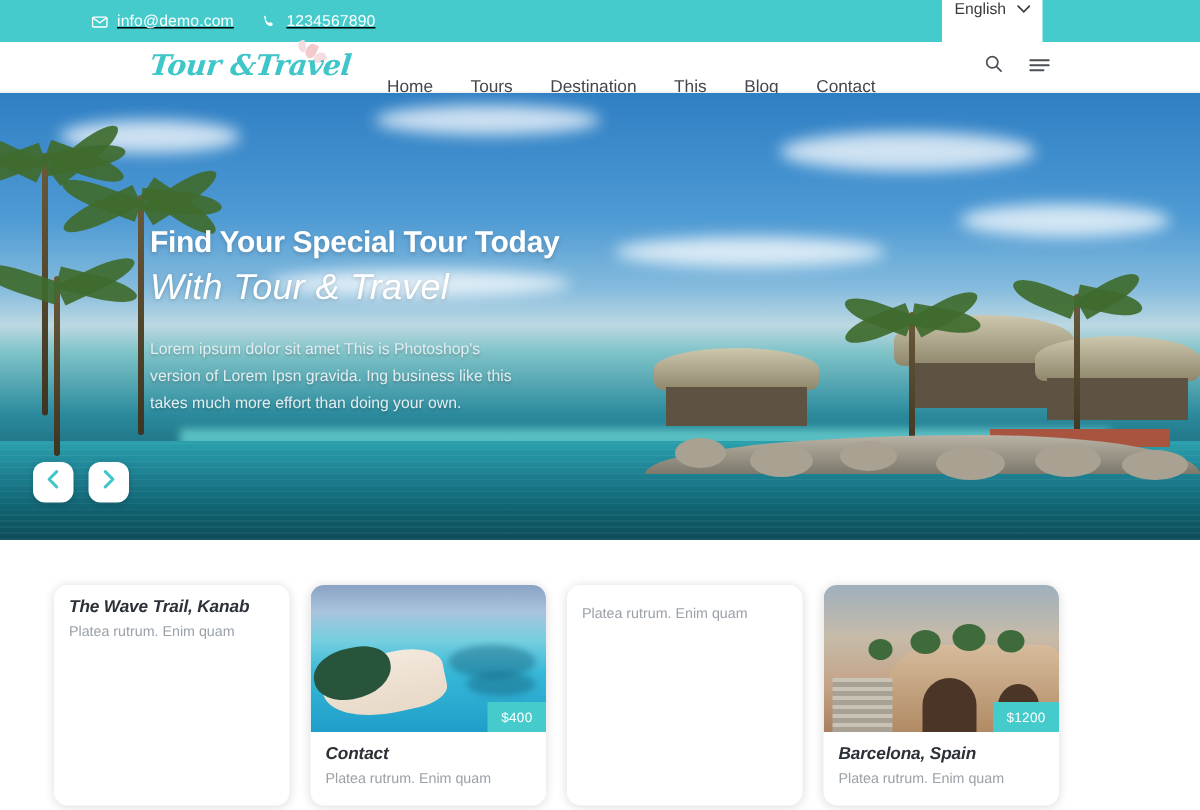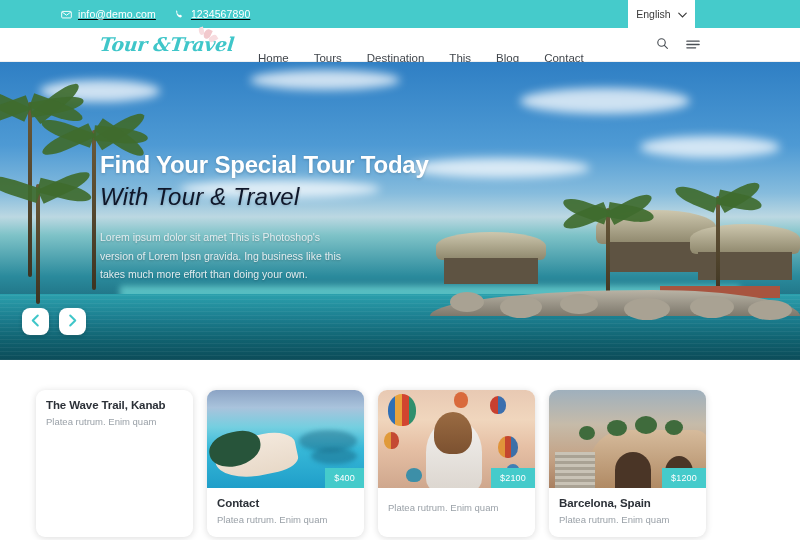--- a/index.html
+++ b/index.html
@@ -17,21 +17,21 @@
   .topbar-inner{
     display:flex; align-items:center; gap:18px;
     margin-left:61px;
     text-decoration:underline;
   }
   .tb-item{ display:flex; align-items:center; gap:6px; color:#ffffff;
     font-size:10.5px; letter-spacing:.1px; white-space:nowrap; }
   .tb-item svg{ display:block; }
   .lang-box{
     position:absolute; left:628px; top:0; width:67px; height:28px;
-    background:#ffffff; display:flex; align-items:center; justify-content:center;
+    background:#ffffff; display:flex; align-items:flex-start; justify-content:center;
     gap:7px;
   }
   .lang-box span{ font-size:10.5px; color:#3a3a3a; }
 
   
   .navbar{
     height:34px; background:#ffffff; display:flex; align-items:center;
     position:relative; border-bottom:1px solid #f0f0f0;
   }
   .logo{
@@ -104,25 +104,25 @@
   .redwall{ position:absolute; left:660px; top:224px; width:120px; height:12px; background:#a8543f; }
   .teal-sign{
     position:absolute; left:700px; top:236px; width:34px; height:11px;
     background:#2fb6bd; border-radius:2px; font-size:5px; color:#fff;
     display:flex; align-items:center; justify-content:center;
     font-family:"DejaVu Serif", serif; font-style:italic;
   }
 
   .hero-content{ position:absolute; left:100px; top:88px; width:330px; z-index:5; }
   .hero-title{
-    font-size:24px; font-weight:bold; color:#ffffff; line-height:1.22;
+    font-size:20px; font-weight:bold; color:#ffffff; line-height:1.22;
     letter-spacing:-.2px; text-shadow:0 1px 3px rgba(0,0,0,.18);
   }
   .hero-sub{
-    font-size:24px; color:#0f172a; font-style:italic; font-weight:300;
+    font-size:24px; color:#ffffff; font-style:italic; font-weight:300;
     line-height:1.3; margin-top:2px; letter-spacing:.2px;
     text-shadow:0 1px 3px rgba(0,0,0,.18);
   }
   .hero-desc{
     margin-top:16px; font-size:10.5px; line-height:1.75; color:#e2ecef;
     width:256px; text-shadow:0 1px 2px rgba(0,0,0,.22);
   }
   .hero-arrows{ position:absolute; left:22px; top:246px; display:flex; gap:10px; z-index:6; }
   .arrow-btn{
     width:27px; height:27px; background:#ffffff; border-radius:8px;
@@ -136,21 +136,21 @@
   .card{
     width:157px; background:#ffffff; border-radius:9px;
     box-shadow:0 1px 7px rgba(0,0,0,.14); overflow:hidden; flex:none;
   }
   .card-img{ position:relative; width:100%; height:98px; overflow:hidden; }
   .price{
     position:absolute; right:0; bottom:0; background:#45CBCB; color:#ffffff;
     font-size:9px; padding:5px 9px; letter-spacing:.2px;
   }
   .card-body{ padding:9px 10px 12px 10px; }
-  .card-title{ font-size:11.5px; font-weight:bold; color:#2c3138; letter-spacing:-.1px; }
+  .card-title{ font-size:11.5px; font-weight:bold; color:#2c3138; letter-spacing:-.1px;font-style:italic; }
   .card-desc{ font-size:9.5px; color:#9aa1a8; margin-top:5px; }
 
   
   .art{ position:absolute; inset:0; }
   .a-desert{ background:linear-gradient(#c08b72 0%, #b67e63 30%, #9d6247 62%, #6e3f2c 100%); }
   .dune{ position:absolute; background:rgba(255,255,255,.10); border-radius:50%; filter:blur(3px); }
   .camel{ position:absolute; width:6px; height:5px; background:#2a1a12; border-radius:2px 2px 0 0; }
   .camel::after{ content:""; position:absolute; left:4px; top:-3px; width:2px; height:4px; background:#2a1a12; border-radius:1px; }
 
   .a-maldives{ background:linear-gradient(#8ba3c4 0%, #a9c3dc 18%, #74cfe0 38%, #37b8d8 60%, #1f9ec9 100%); }
@@ -378,34 +378,20 @@
         </div>
         <div class="price">$400</div>
       </div>
       <div class="card-body">
         <div class="card-title">Contact</div>
         <div class="card-desc">Platea rutrum. Enim quam</div>
       </div>
     </div>
 
     <div class="card">
-      <div class="card-img">
-        <div class="art a-balloon">
-          <div class="balloon" style="left:10px; top:4px;  width:28px; height:32px; background:linear-gradient(90deg,#2f6fb5 0 25%,#e8a33d 25% 50%,#d2452f 50% 75%,#2f8f6d 75% 100%);"></div>
-          <div class="balloon" style="left:76px; top:2px;  width:14px; height:16px; background:#d96a3c;"></div>
-          <div class="balloon" style="left:112px; top:6px; width:16px; height:18px; background:linear-gradient(90deg,#c8402f 0 50%,#3b6fae 50% 100%);"></div>
-          <div class="balloon" style="left:6px;  top:42px; width:15px; height:17px; background:linear-gradient(90deg,#e09a3a 0 50%,#c44a33 50% 100%);"></div>
-          <div class="balloon" style="left:120px; top:46px; width:20px; height:22px; background:linear-gradient(90deg,#e0943a 0 33%,#c4462f 33% 66%,#3c6fa8 66% 100%);"></div>
-          <div class="balloon" style="left:128px; top:74px; width:14px; height:16px; background:#3f7fb5;"></div>
-          <div class="balloon" style="left:28px; top:78px; width:16px; height:14px; background:#3d8fa8;"></div>
-          <div class="person"></div>
-          <div class="hair"></div>
-        </div>
-        <div class="price">$2100</div>
-      </div>
       <div class="card-body">
         <div class="card-desc">Platea rutrum. Enim quam</div>
       </div>
     </div>
 
     <div class="card">
       <div class="card-img">
         <div class="art a-barcelona">
           <div class="viaduct"></div>
           <div class="archhole" style="left:66px;  top:62px; width:36px; height:36px;"></div>

